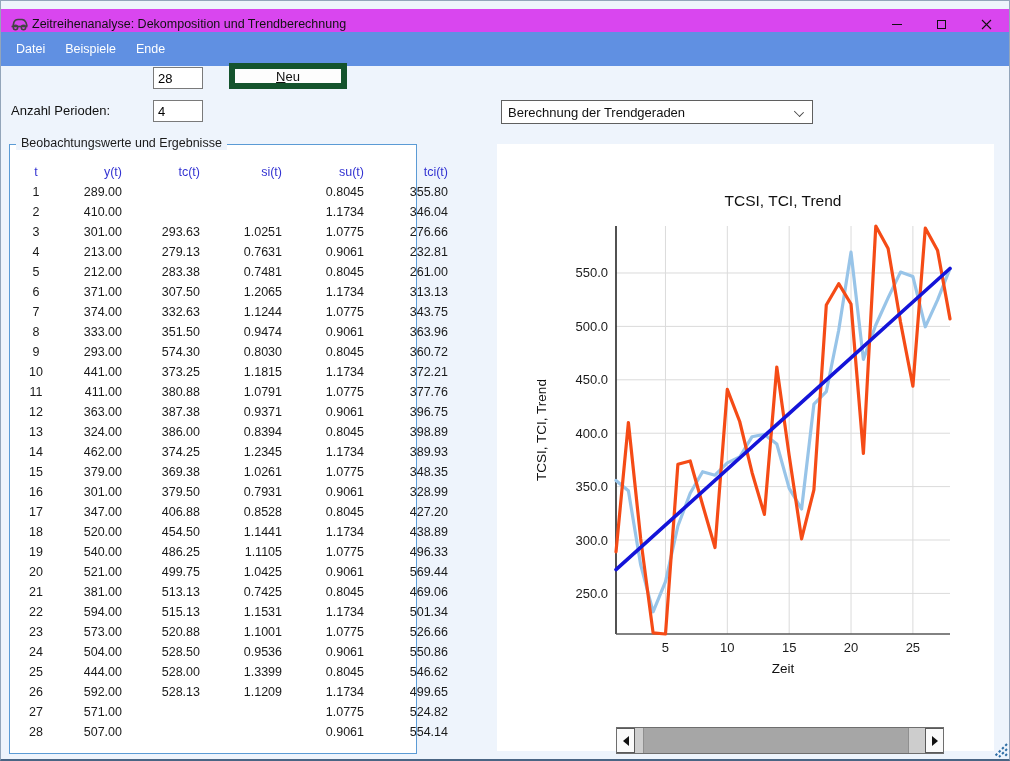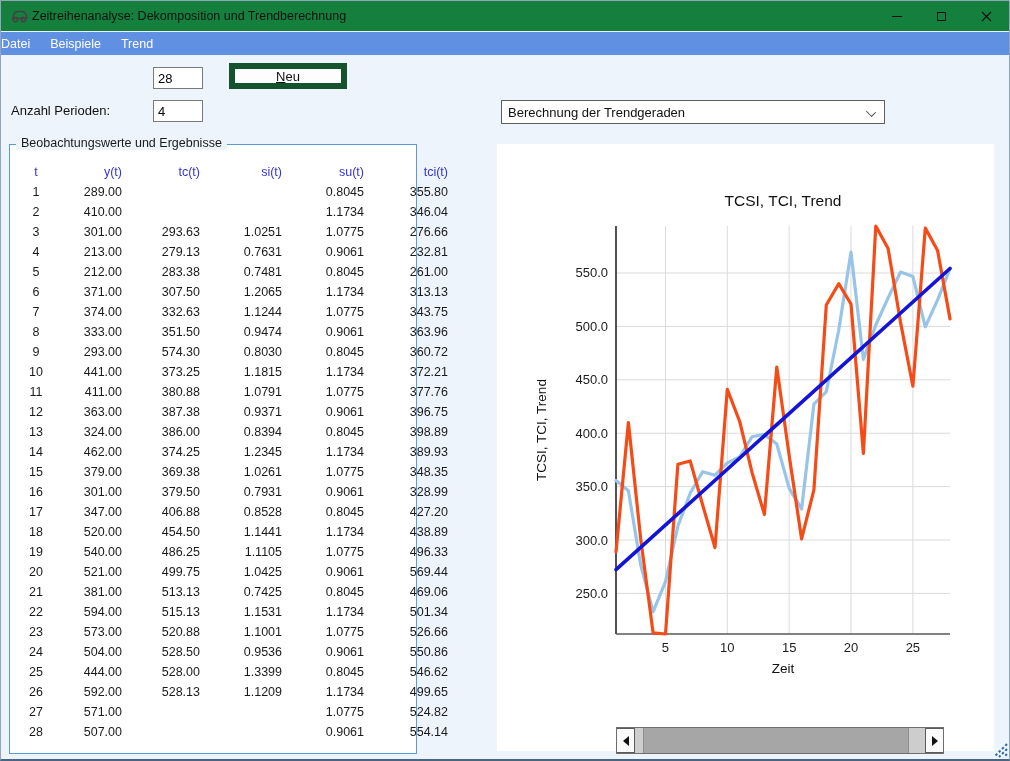--- a/index.html
+++ b/index.html
@@ -1,44 +1,44 @@
 <!DOCTYPE html>
 <html><head>
 <meta charset="utf-8">
 <style>
   * { margin:0; padding:0; box-sizing:border-box; }
   body { font-family:"Liberation Sans", sans-serif; background:#cfd8e4; }
   .window{ position:relative; width:1010px; height:761px; background:#EEF4FC;
            border:1px solid #93A5BA; border-bottom:2px solid #4A6584; overflow:hidden; }
 
   
-  .titlebar{ position:absolute; left:0; top:0; width:100%; height:30px; background:#15803d; }
+  .titlebar{ position:absolute; left:0; top:8px; width:100%; height:30px; background:#d946ef; }
   .app-icon{ position:absolute; left:9px; top:8px; }
   .win-title{ position:absolute; left:31px; top:8px; font-size:12.5px; color:#111; white-space:nowrap; }
   .win-controls{ position:absolute; right:0; top:0; height:31px; display:flex; }
   .win-btn{ width:45px; height:31px; display:flex; align-items:center; justify-content:center; }
   .glyph-min{ width:10px; height:0; border-top:1px solid #111; }
   .glyph-max{ width:9px; height:9px; border:1px solid #111; }
 
   
-  .menubar{ position:absolute; left:0; top:31px; width:100%; height:23px; background:#6090E2;
-            display:flex; align-items:center; }
+  .menubar{ position:absolute; left:0; top:31px; width:100%; height:34px; background:#6090E2;
+            display:flex; align-items:center; padding-left:15px; }
   .menu-item{ color:#ffffff; font-size:12.5px; margin-right:20px; }
 
   
   .lbl{ position:absolute; font-size:13px; color:#111; white-space:nowrap;margin-top:32px; }
   .tb{ position:absolute; background:#fff; border:1px solid #7a7a7a; font-size:13px;
        padding:2px 4px; font-family:"Liberation Sans", sans-serif; }
   #periods-input{ left:152px; top:66px; width:50px; height:22px; }
   #seasons-input{ left:152px; top:99px; width:50px; height:22px; }
   .btn-neu{ position:absolute; left:228px; top:62px; width:118px; height:26px; background:#fdfdfd;
             border:6px solid #14532d; font-size:13px; color:#111; display:flex; align-items:center; justify-content:center; }
   .btn-neu span{ display:block; }
   .btn-neu span::first-letter{ text-decoration:underline; }
-  .combo{ position:absolute; left:500px; top:99px; width:384px; height:24px; background:#fff;
+  .combo{ position:absolute; left:500px; top:99px; width:312px; height:24px; background:#fff;
           border:1px solid #5f5f5f; display:flex; align-items:center; padding-left:6px; font-size:13px; color:#111; }
   .combo .chev{ position:absolute; right:9px; top:7px; width:8px; height:8px; }
   .combo .chev::before{ content:""; position:absolute; left:0; top:0; width:7px; height:7px;
           border-right:1.4px solid #444; border-bottom:1.4px solid #444; transform:rotate(45deg) scale(1,.78); }
 
   
   .groupbox{ position:absolute; left:8px; top:143px; width:408px; height:610px;
              border:1px solid #5B9BD5; background:#ffffff; }
   .group-title{ position:absolute; left:6px; top:-9px; background:#EEF4FC; padding:0 5px;
                 font-size:12.5px; color:#1a1a1a; white-space:nowrap; }
@@ -92,21 +92,21 @@
         <svg width="11" height="11" viewBox="0 0 11 11">
             <path d="M1 1 L10 10 M10 1 L1 10" stroke="#111" stroke-width="1.1"></path>
           </svg>
       </div>
     </div>
   </div>
 
   <div class="menubar">
     <div class="menu-item">Datei</div>
     <div class="menu-item">Beispiele</div>
-    <div class="menu-item">Trend</div>
+    <div class="menu-item">Ende</div>
   </div>
 
   <div class="lbl" style="left:10px; top:70px;">Anzahl Perioden:</div>
   <input class="tb" id="periods-input" value="28" style="">
   <div class="btn-neu">
     <span>Neu</span>
   </div>
   <div class="lbl" style="left:10px; top:112px;">Anzahl Saisonperioden:</div>
   <input class="tb" id="seasons-input" value="4" style="">
 

